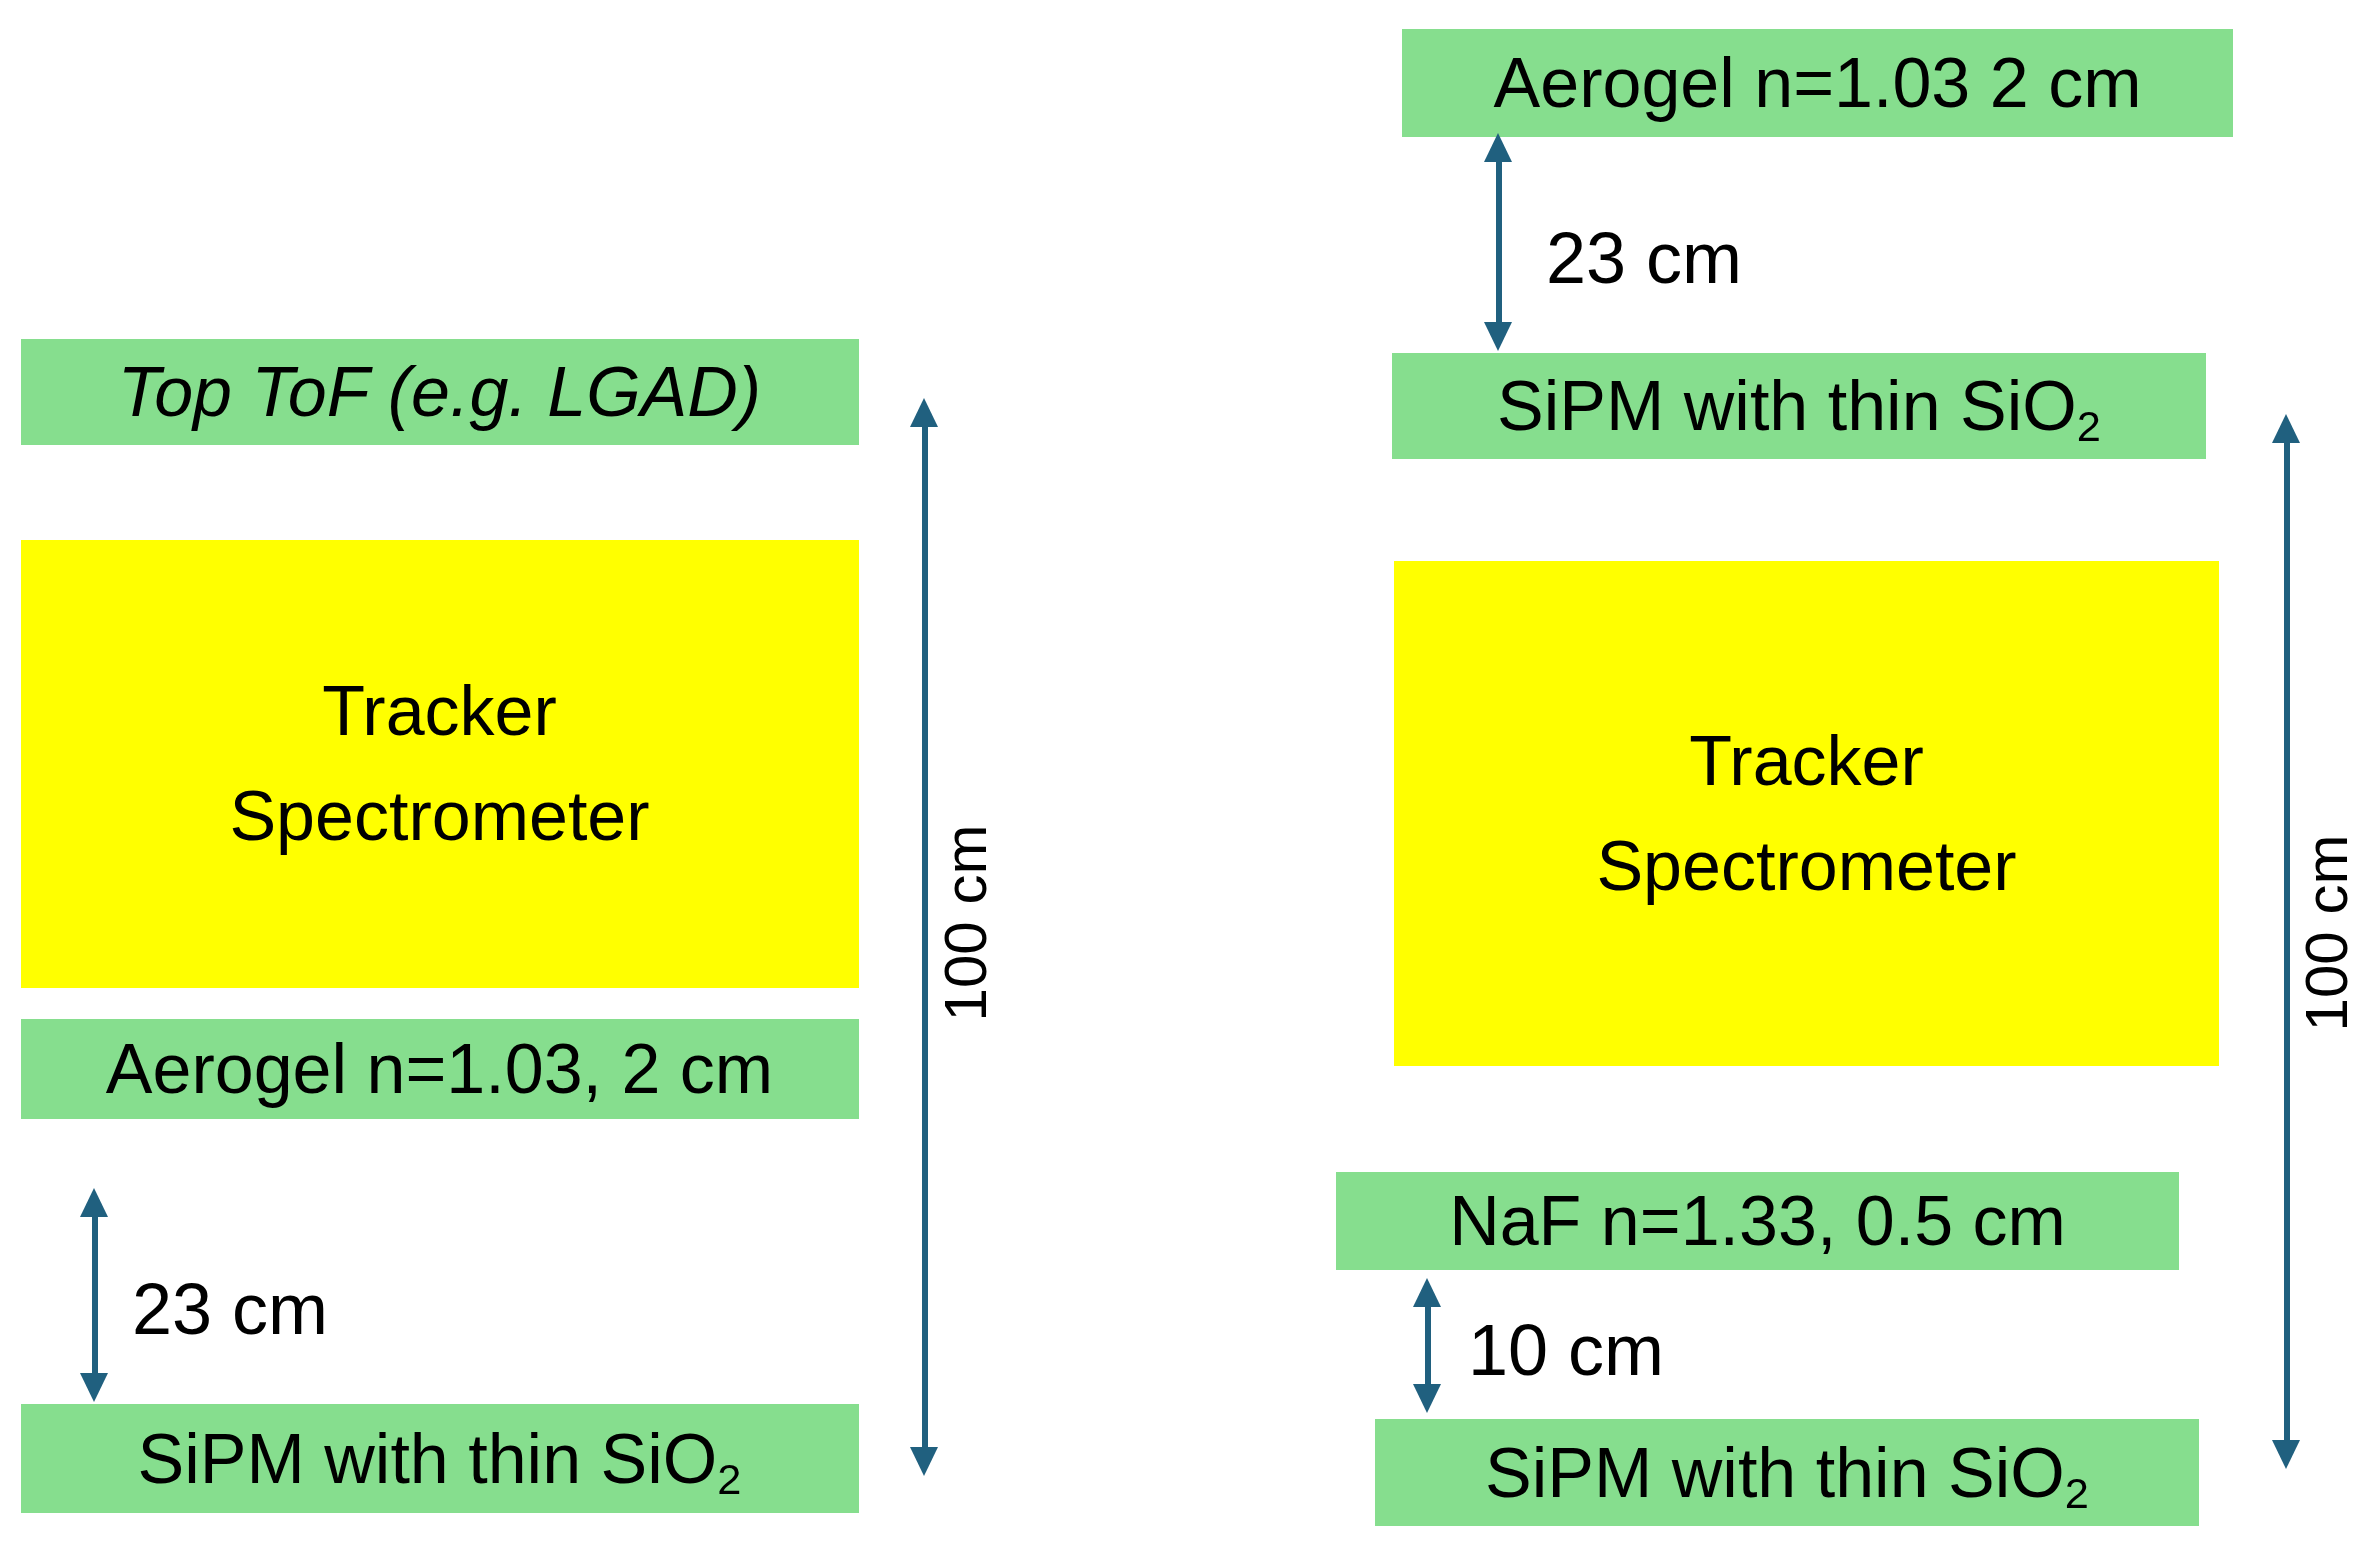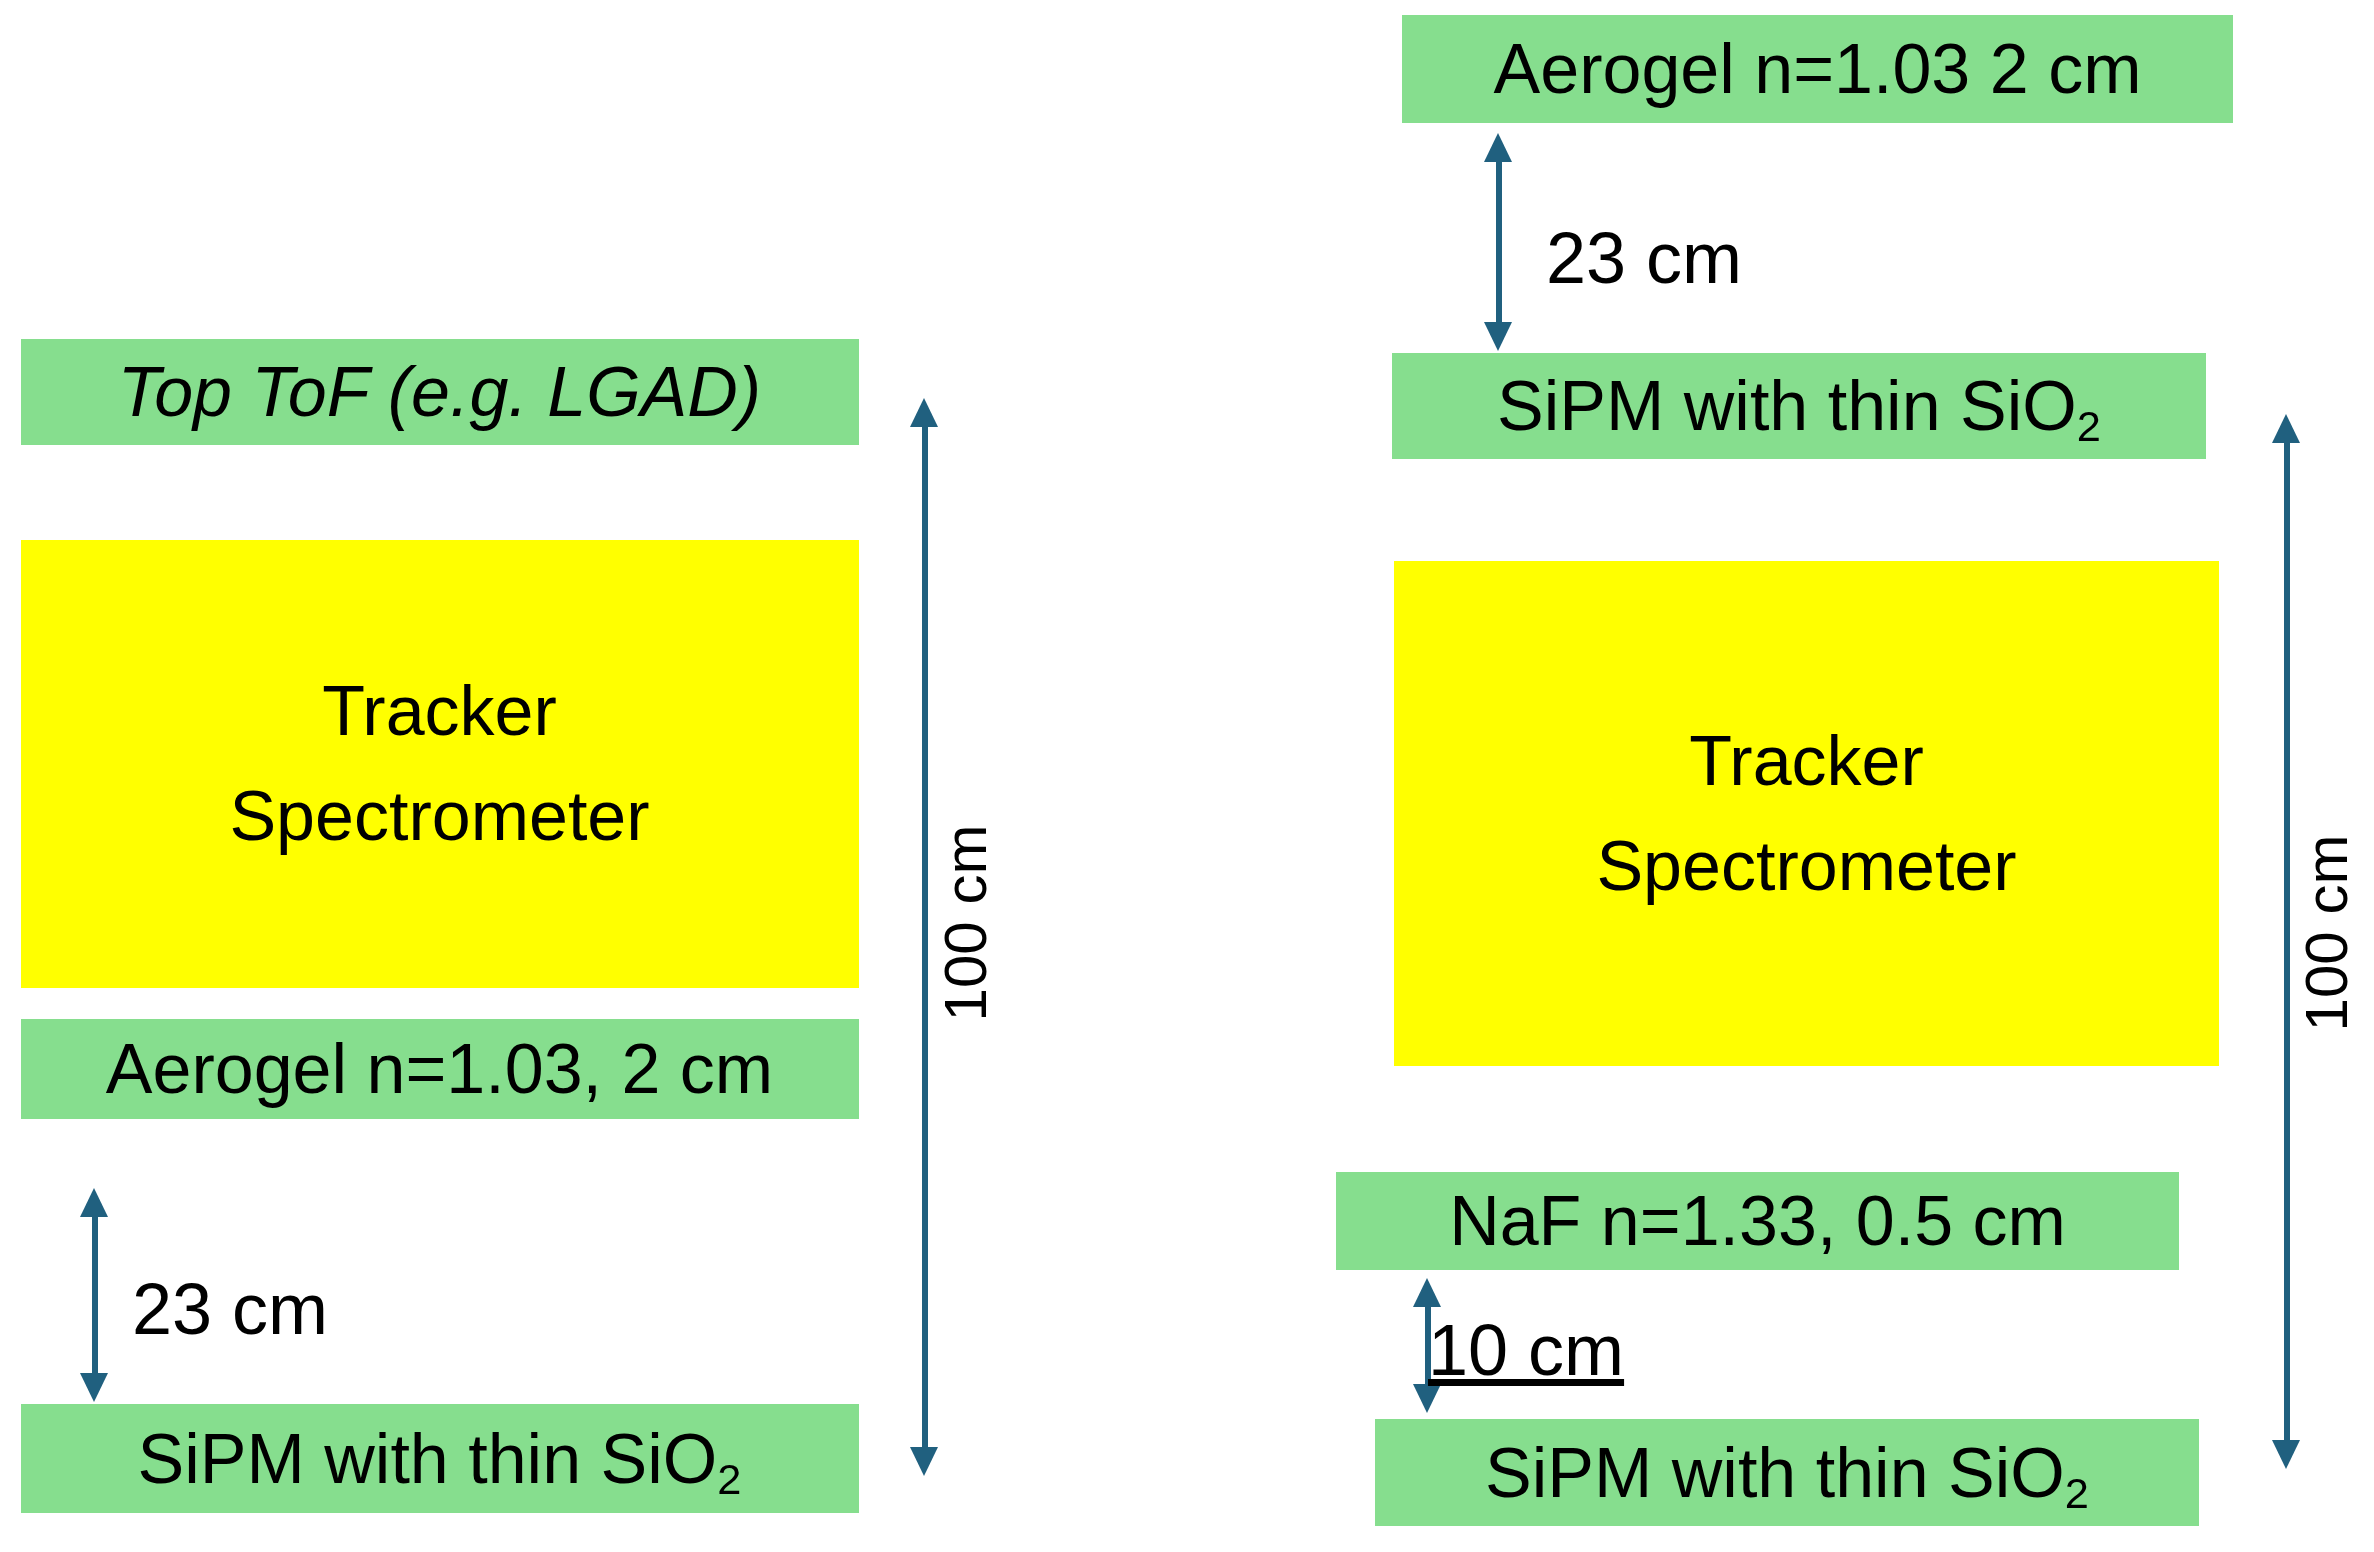--- a/index.html
+++ b/index.html
@@ -113,21 +113,21 @@
     </span>
   </div>
 
   <div class="varrow" style="left:909px; top:398px; height:1078px;">
     <div class="head-up"></div>
     <div class="shaft"></div>
     <div class="head-down"></div>
   </div>
   <div class="rot-label" style="left:965px; top:923px;">100 cm</div>
 
-  <div class="bar green" style="left:1402px; top:15px; width:831px; height:108px;">
+  <div class="bar green" style="left:1402px; top:29px; width:831px; height:108px;">
     <span>Aerogel n=1.03 2 cm</span>
   </div>
 
   <div class="varrow" style="left:1483px; top:133px; height:218px;">
     <div class="head-up"></div>
     <div class="shaft"></div>
     <div class="head-down"></div>
   </div>
   <div class="dim-label" style="left:1546px; top:217px;">23 cm</div>
 
@@ -146,21 +146,21 @@
 
   <div class="bar green" style="left:1336px; top:1172px; width:843px; height:98px;">
     <span>NaF n=1.33, 0.5 cm</span>
   </div>
 
   <div class="varrow" style="left:1412px; top:1278px; height:135px;">
     <div class="head-up"></div>
     <div class="shaft"></div>
     <div class="head-down"></div>
   </div>
-  <div class="dim-label" style="left:1428px; top:1309px;text-decoration:underline;">10 cm</div>
+  <div class="dim-label" style="left:1468px; top:1309px;">10 cm</div>
 
   <div class="bar green" style="left:1375px; top:1419px; width:824px; height:107px;">
     <span>
       <span>SiPM with thin SiO</span><sub class="chem">2</sub>
     </span>
   </div>
 
   <div class="varrow" style="left:2271px; top:414px; height:1055px;">
     <div class="head-up"></div>
     <div class="shaft"></div>

